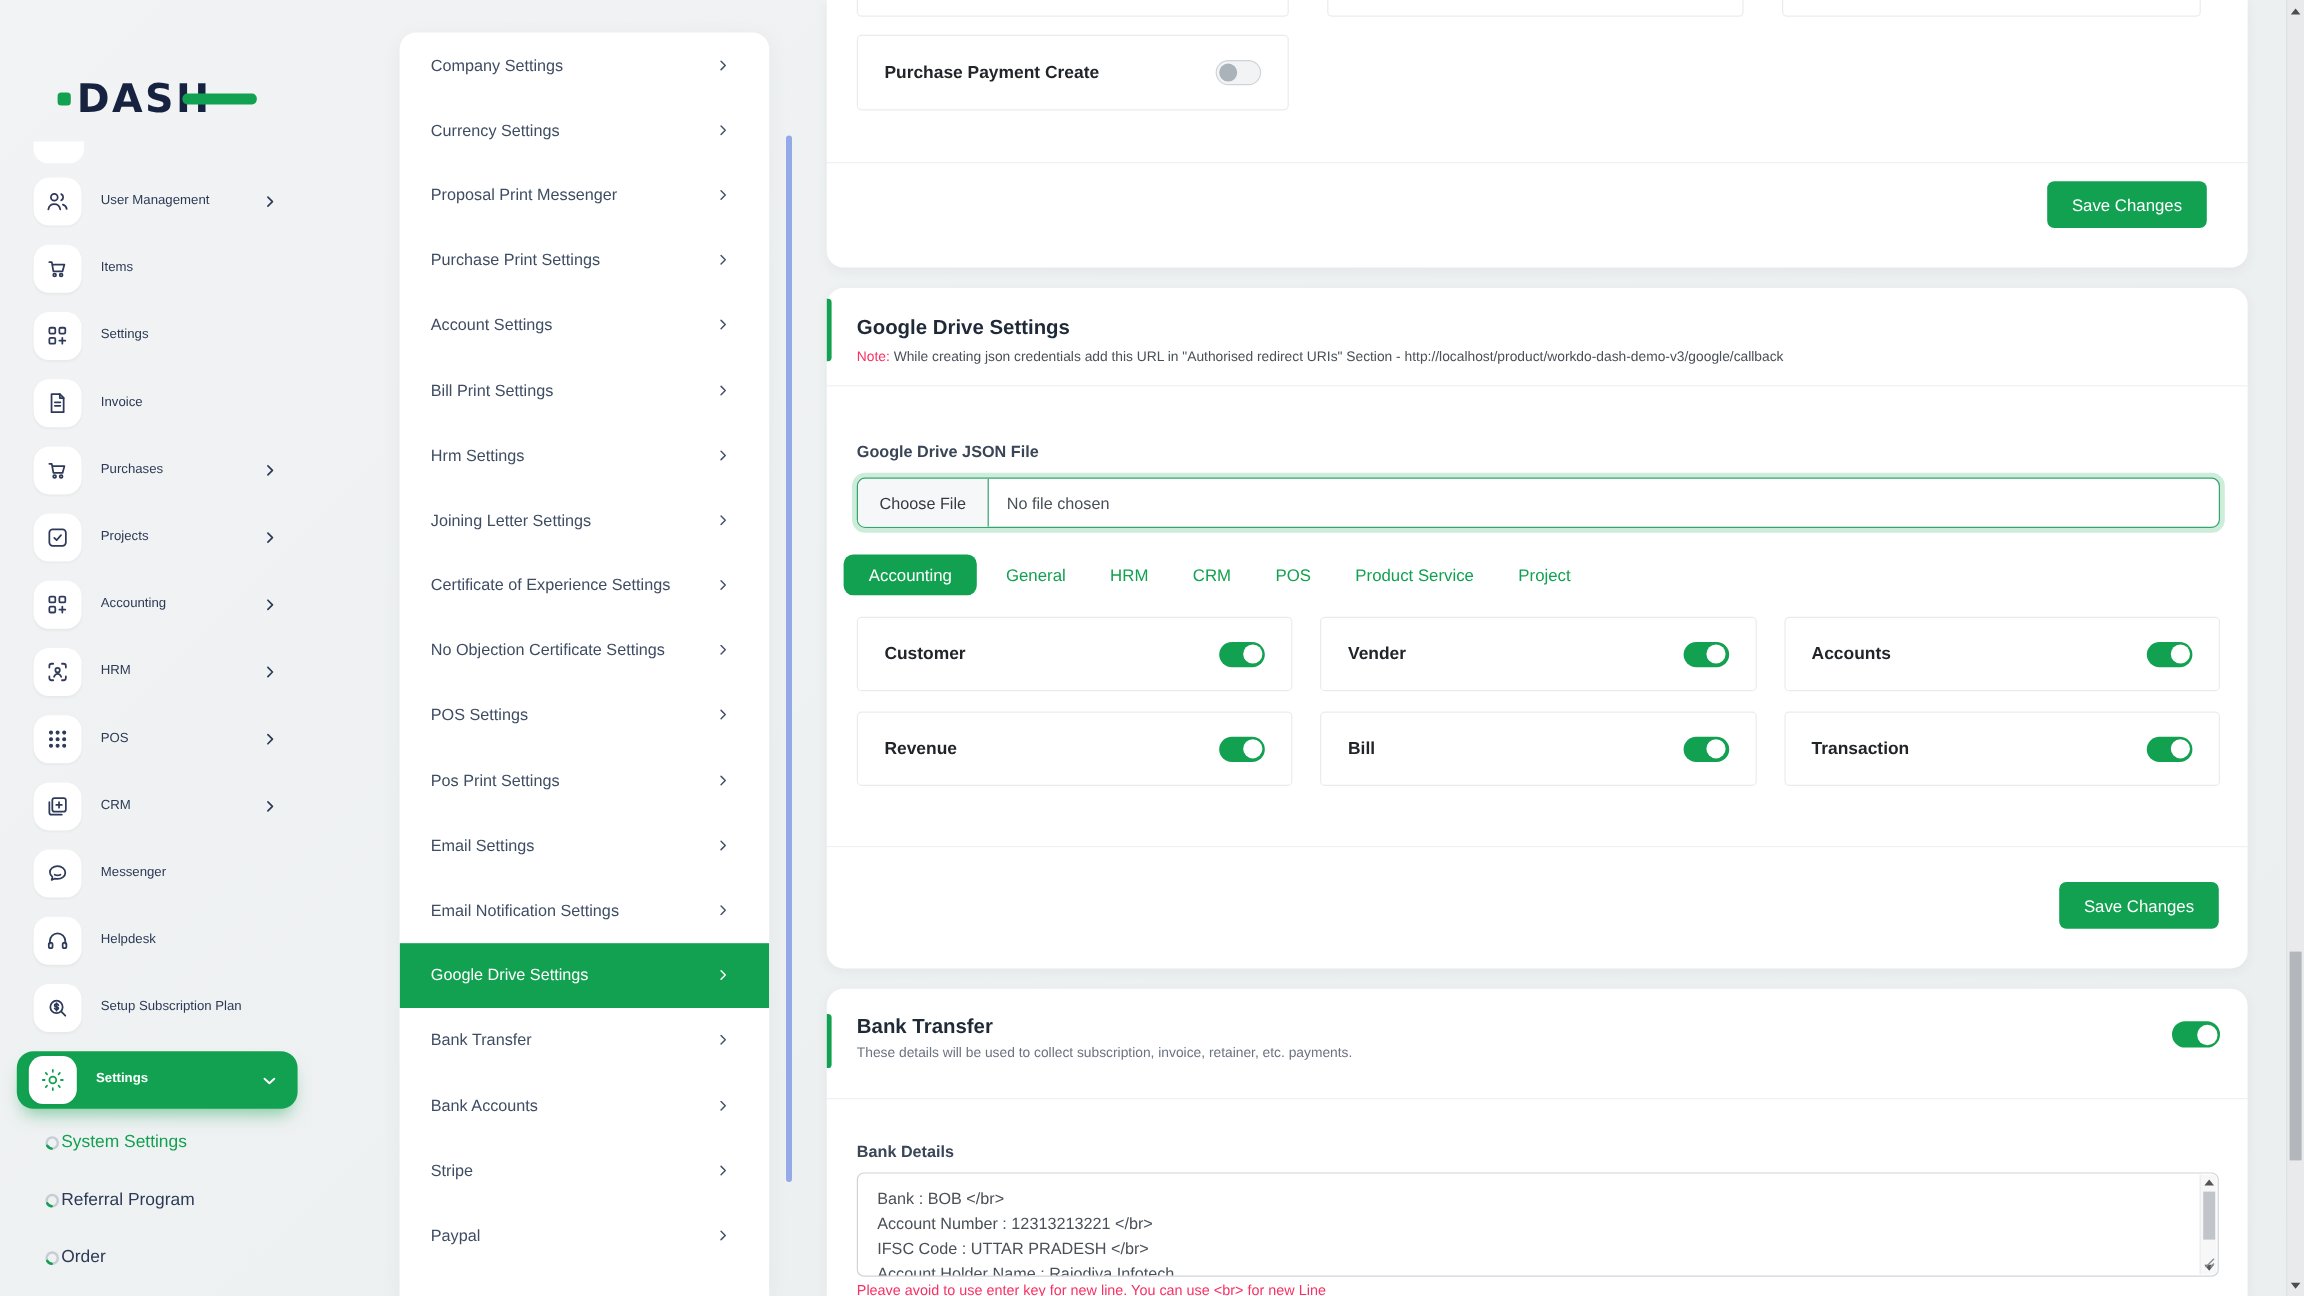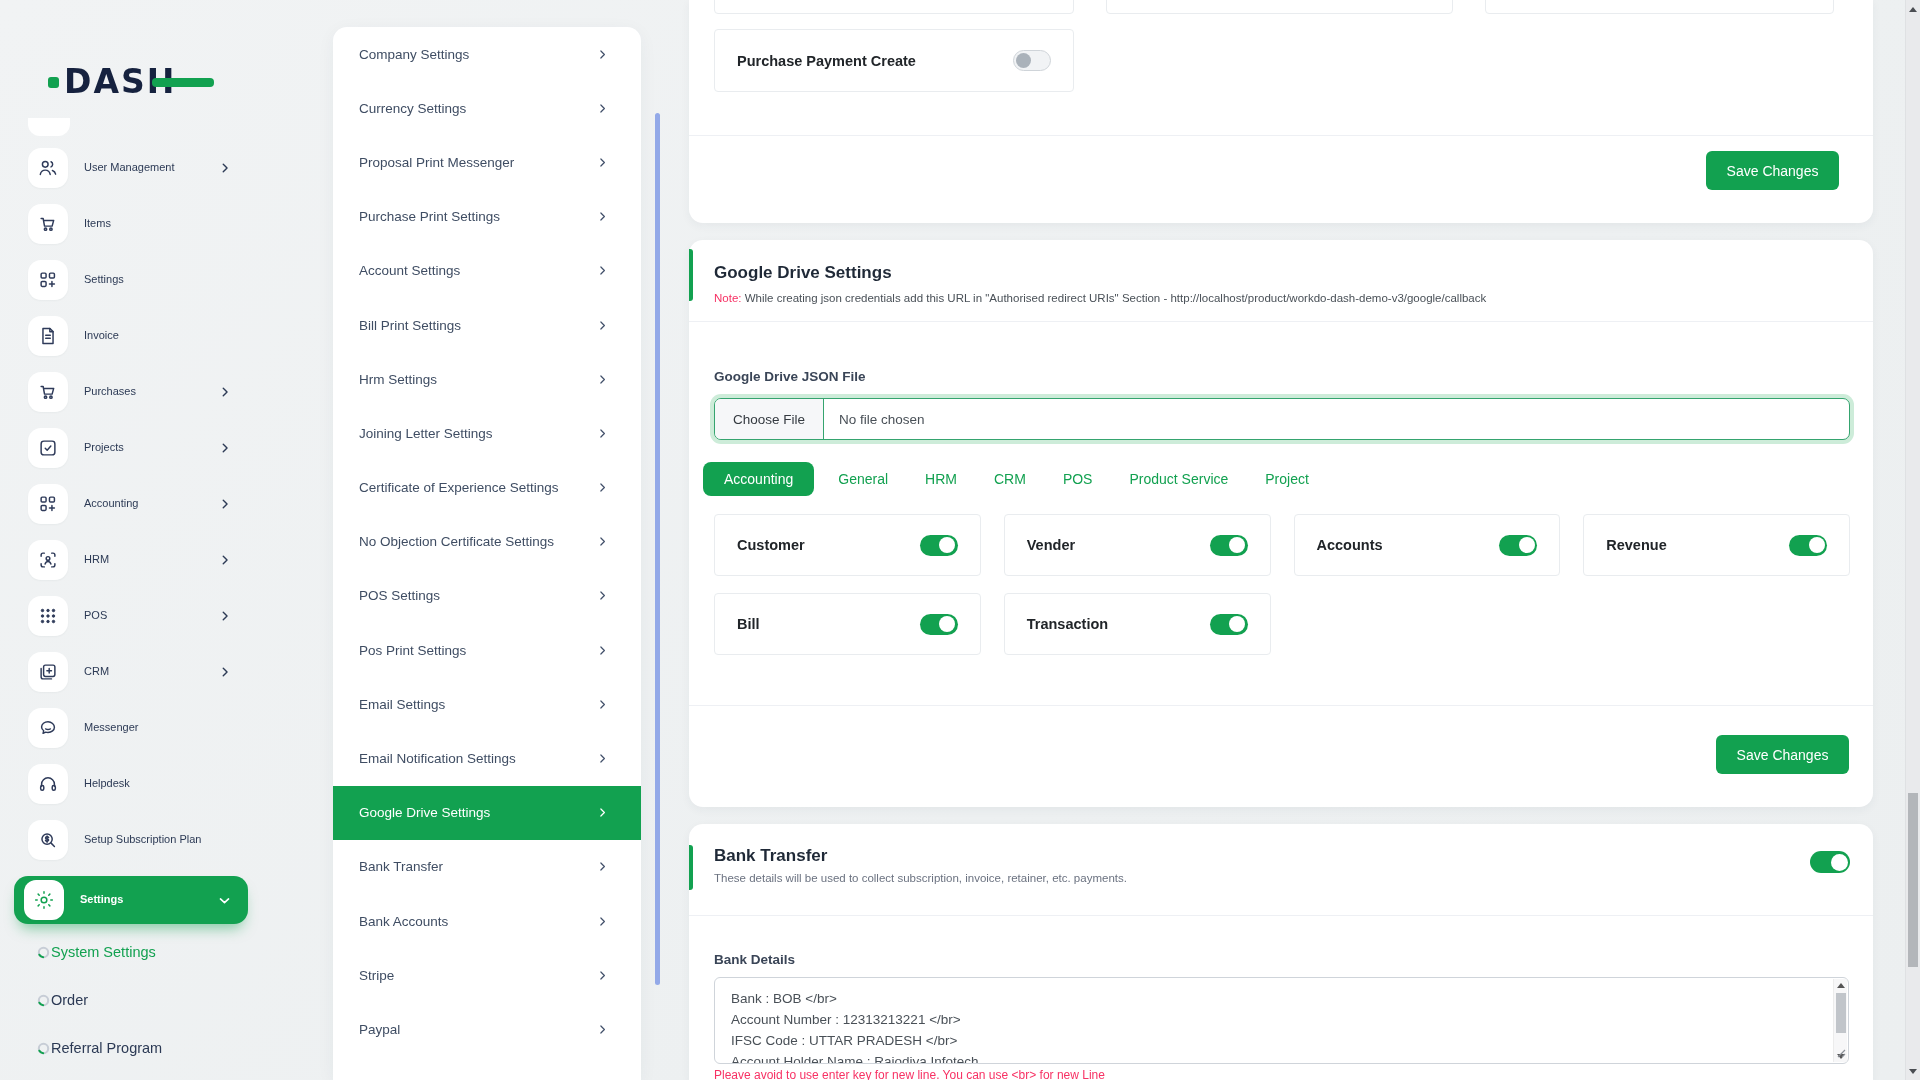--- a/index.html
+++ b/index.html
@@ -97,21 +97,21 @@
                  font-size:13.5px; color:#343a40; }
   .file-status { display:flex; align-items:center; margin-left:15px; font-size:13.5px; color:#495057; }
 
   
   .tabs { position:absolute; left:14px; top:222px; display:flex; align-items:center; }
   .tab { font-size:14px; color:var(--green); margin-right:37px; cursor:pointer; white-space:nowrap; }
   .tab.active { background:var(--green); color:#fff; border-radius:8px; height:34px;
                 display:flex; align-items:center; padding:0 21px; margin-right:24px; }
 
   .modules-grid { position:absolute; left:25px; top:274px; width:1136px;
-                  display:grid; grid-template-columns:repeat(4,1fr); gap:17px 23px; }
+                  display:grid; grid-template-columns:repeat(3,1fr); gap:17px 23px; }
 
   
   .bank-subtitle { position:absolute; left:25px; top:48px; font-size:11.5px; color:#6b7280; }
   .bank-textarea { position:absolute; left:25px; top:153px; width:1135px; height:87px;
                    border:1px solid #cfd4da; border-radius:6px; background:#fff;
                    overflow:hidden; cursor:text; }
   .bank-lines { padding:10px 16px 0 16px; font-size:13.5px; color:#495057; line-height:21px; }
   .ta-scroll { position:absolute; right:1px; top:1px; bottom:1px; width:14px; background:#f7f7f8;
                border-left:1px solid #ececec; }
   .ta-arrow { position:absolute; left:0; width:13px; height:12px; display:flex;
@@ -375,30 +375,30 @@
           </span>
           <span class="submenu-label">System Settings</span>
         </div>
         <div class="submenu-item">
           <span class="bullet" style="display: flex;">
             <svg width="15" height="15" viewBox="0 0 16 16" fill="none">
               <circle cx="8" cy="8" r="5" stroke="#c7cdd6" stroke-width="2.2"></circle>
               <path d="M3.6 10.4A5 5 0 0 0 7.6 13" stroke="#12a150" stroke-width="2.2" stroke-linecap="round"></path>
             </svg>
           </span>
-          <span class="submenu-label">Order</span>
+          <span class="submenu-label">Referral Program</span>
         </div>
         <div class="submenu-item">
           <span class="bullet" style="display: flex;">
             <svg width="15" height="15" viewBox="0 0 16 16" fill="none">
               <circle cx="8" cy="8" r="5" stroke="#c7cdd6" stroke-width="2.2"></circle>
               <path d="M3.6 10.4A5 5 0 0 0 7.6 13" stroke="#12a150" stroke-width="2.2" stroke-linecap="round"></path>
             </svg>
           </span>
-          <span class="submenu-label">Referral Program</span>
+          <span class="submenu-label">Order</span>
         </div>
       </nav>
   </aside>
 
   <section class="settings-panel">
     <div id="settings-nav">
         <div class="nav-item">
           <span>Company Settings</span>
           <span class="nav-chevron" style="display: flex;">
             <svg width="13" height="13" viewBox="0 0 24 24" fill="none" stroke-width="2.2" stroke-linecap="round" stroke-linejoin="round">

